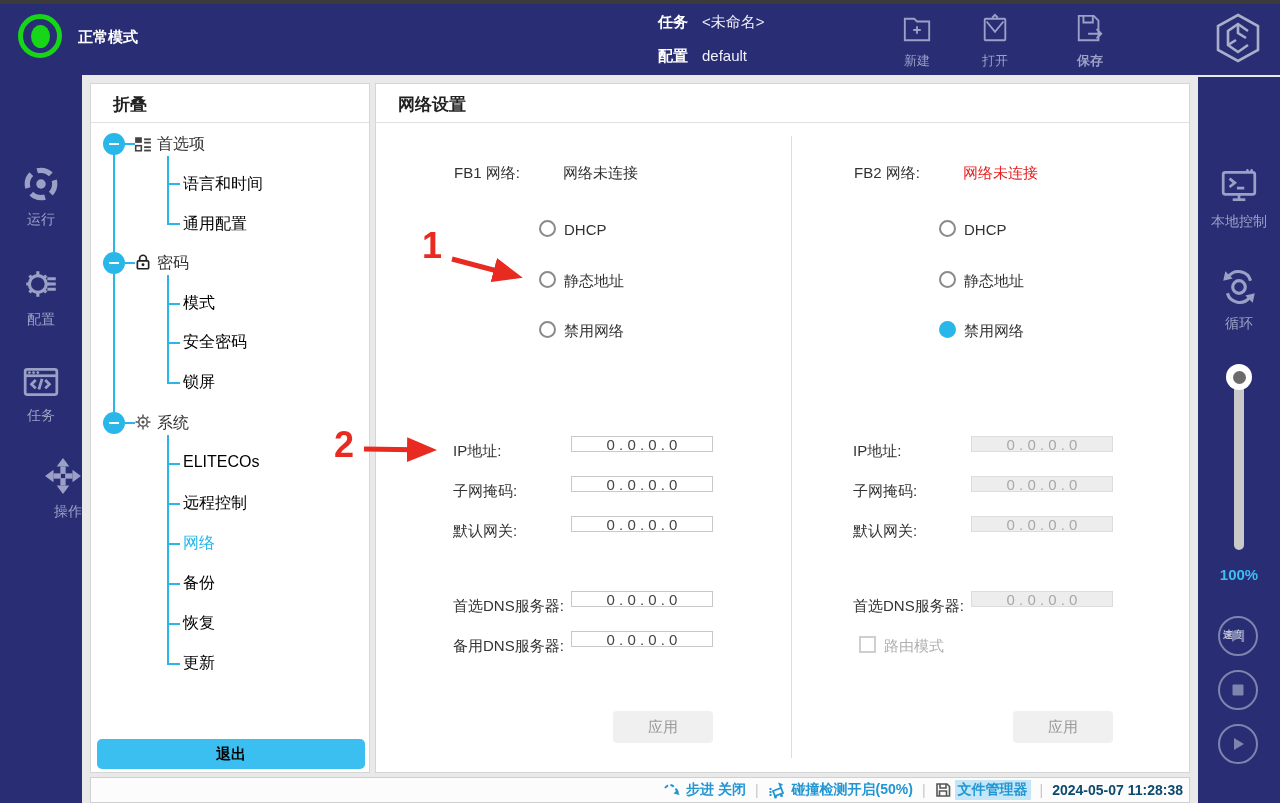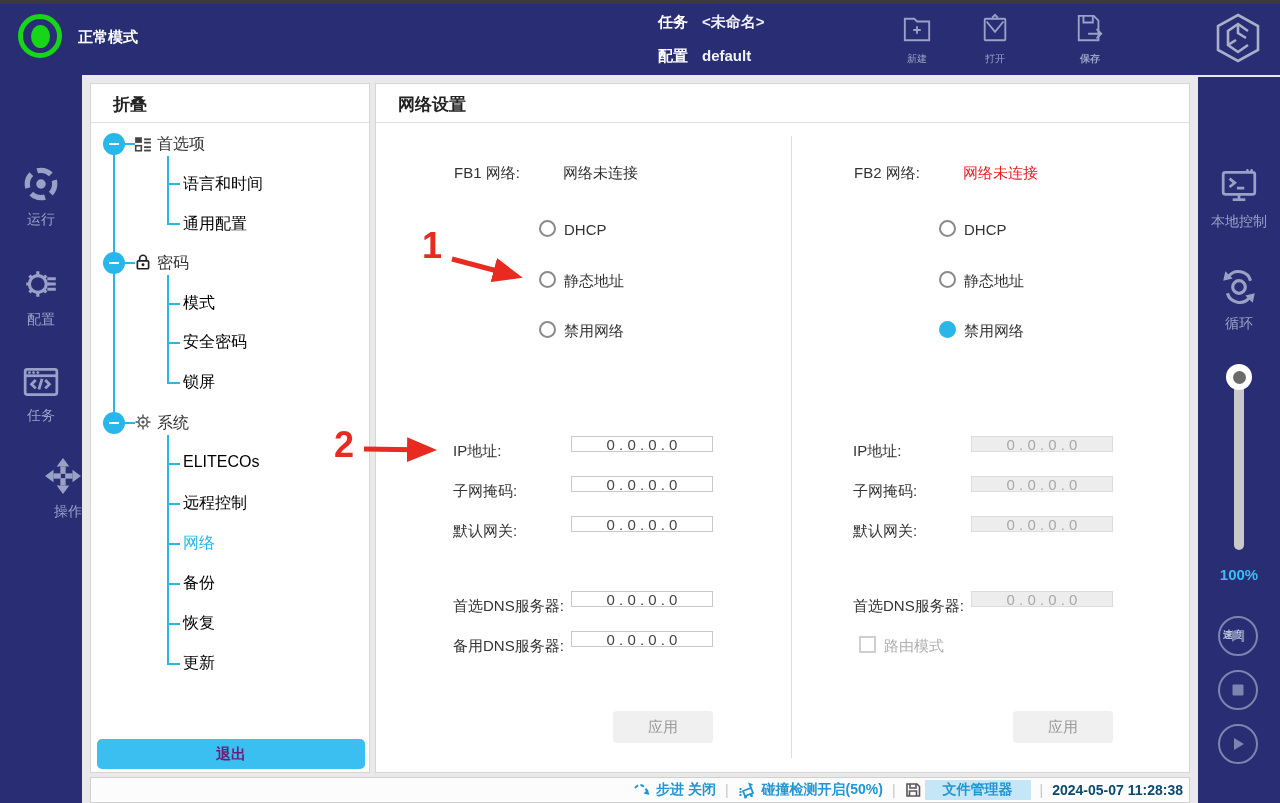--- a/index.html
+++ b/index.html
@@ -15,23 +15,23 @@
   
   .topbar { left:0; top:0; width:1280px; height:75px; background:#282d74; }
   .topstrip { left:0; top:0; width:1280px; height:4px; background:#3b3b3b; }
   .statuslight { left:18px; top:14px; width:44px; height:44px; border-radius:50%;
     border:5px solid #17d517; display:flex; align-items:center; justify-content:center; }
   .statuslight .dot { width:19px; height:23px; border-radius:50%; background:#17d517; }
   .mode-label { left:78px; top:0; height:75px; display:flex; align-items:center;
     color:#fff; font-weight:bold; font-size:15px; }
   .kv-row { color:#fff; font-size:15px; display:flex; gap:14px; }
   .kv-row .k { font-weight:bold; }
-  .kv-row .v { font-weight:bold; color:#f0f1fa; }
+  .kv-row .v { font-weight:normal; color:#f0f1fa; }
   .tb-action { width:58px; text-align:center; color:#9ba1c6; cursor:pointer; }
-  .tb-action .lbl { font-size:10px; margin-top:3px; }
+  .tb-action .lbl { font-size:13px; margin-top:3px; }
   .tb-ico { display:inline-block; }
 
   
   .sidebar-l { left:0; top:75px; width:82px; height:728px; background:#282d74; }
   .sidebar-r { left:1198px; top:77px; width:82px; height:728px; background:#282d74; }
   .nav-item { position:absolute; left:0; width:82px; text-align:center; color:#9ba1c6; cursor:pointer; }
   .nav-item .lbl { font-size:14px; margin-top:4px; }
 
   .slider-track { left:36px; top:300px; width:10px; height:173px; background:#c9c9c9; border-radius:6px; }
   .slider-knob { left:28px; top:287px; width:26px; height:26px; border-radius:50%;
@@ -53,21 +53,21 @@
   .tline { position:absolute; background:#29b7ea; }
   .tnode-circle { position:absolute; left:12px; width:22px; height:22px; border-radius:50%;
     background:#29b7ea; color:#fff; display:flex; align-items:center; justify-content:center; cursor:pointer; }
   .tnode-circle .minus { width:10px; height:2px; background:#fff; }
   .tparent-ico { position:absolute; left:43px; width:18px; height:18px; }
   .tparent-lbl { position:absolute; left:66px; font-size:16px; color:#333; cursor:pointer; white-space:nowrap; }
   .tchild-lbl { position:absolute; left:92px; font-size:16px; color:#000000; cursor:pointer; white-space:nowrap; }
   .tchild-lbl.selected { color:#29b7ea; }
   .exit-btn { position:absolute; left:6px; top:655px; width:268px; height:30px;
     background:#3bbef0; border:none; border-radius:5px; font-size:15px; font-weight:bold;
-    color:#701a75; cursor:pointer; font-family:inherit; }
+    color:#000000; cursor:pointer; font-family:inherit; }
 
   
   .col-divider { position:absolute; left:415px; top:52px; width:1px; height:622px; background:#ddd; }
   .net-row { position:absolute; font-size:15px; white-space:nowrap; }
   .radio { position:absolute; width:17px; height:17px; border-radius:50%;
     border:2px solid #8a8a8a; background:#fff; cursor:pointer; }
   .radio.checked { background:#29b7ea; border-color:#29b7ea; }
   .ipbox { position:absolute; width:142px; height:16px; border:1px solid #c8c8c8; background:#fff;
     display:flex; align-items:center; justify-content:center; font-size:15px; color:#444; }
   .ipbox.disabled { background:#ededed; border-color:#dcdcdc; color:#a8a8a8; }
@@ -76,21 +76,21 @@
   .chk { position:absolute; width:17px; height:17px; border:2px solid #cfcfcf; background:#fff; }
   .chk-lbl { color:#b0b0b0; }
   .status-red { color:#e62222; }
 
   
   .statusbar { left:90px; top:777px; width:1100px; height:26px; background:#fcfcfc;
     border:1px solid #d0d0d0; display:flex; align-items:center; justify-content:flex-end;
     gap:9px; padding-right:6px; font-size:14px; font-weight:bold; color:#2196d3; }
   .statusbar .sep { color:#c5c5c5; font-weight:normal; }
   .sb-item { display:flex; align-items:center; gap:4px; cursor:pointer; }
-  .fm-hl { background:#c5e6f7; padding:1px 18px;text-align:right; }
+  .fm-hl { background:#c5e6f7; padding:1px 3px;text-align:right; }
   .sb-time { color:#0c4a6e; }
 
   .overlay { left:0; top:0; width:1280px; height:803px; pointer-events:none; z-index:50; }
 </style>
 </head>
 <body>
 
 <div class="abs topbar">
   <div class="abs topstrip"></div>
   <div class="abs statuslight">

